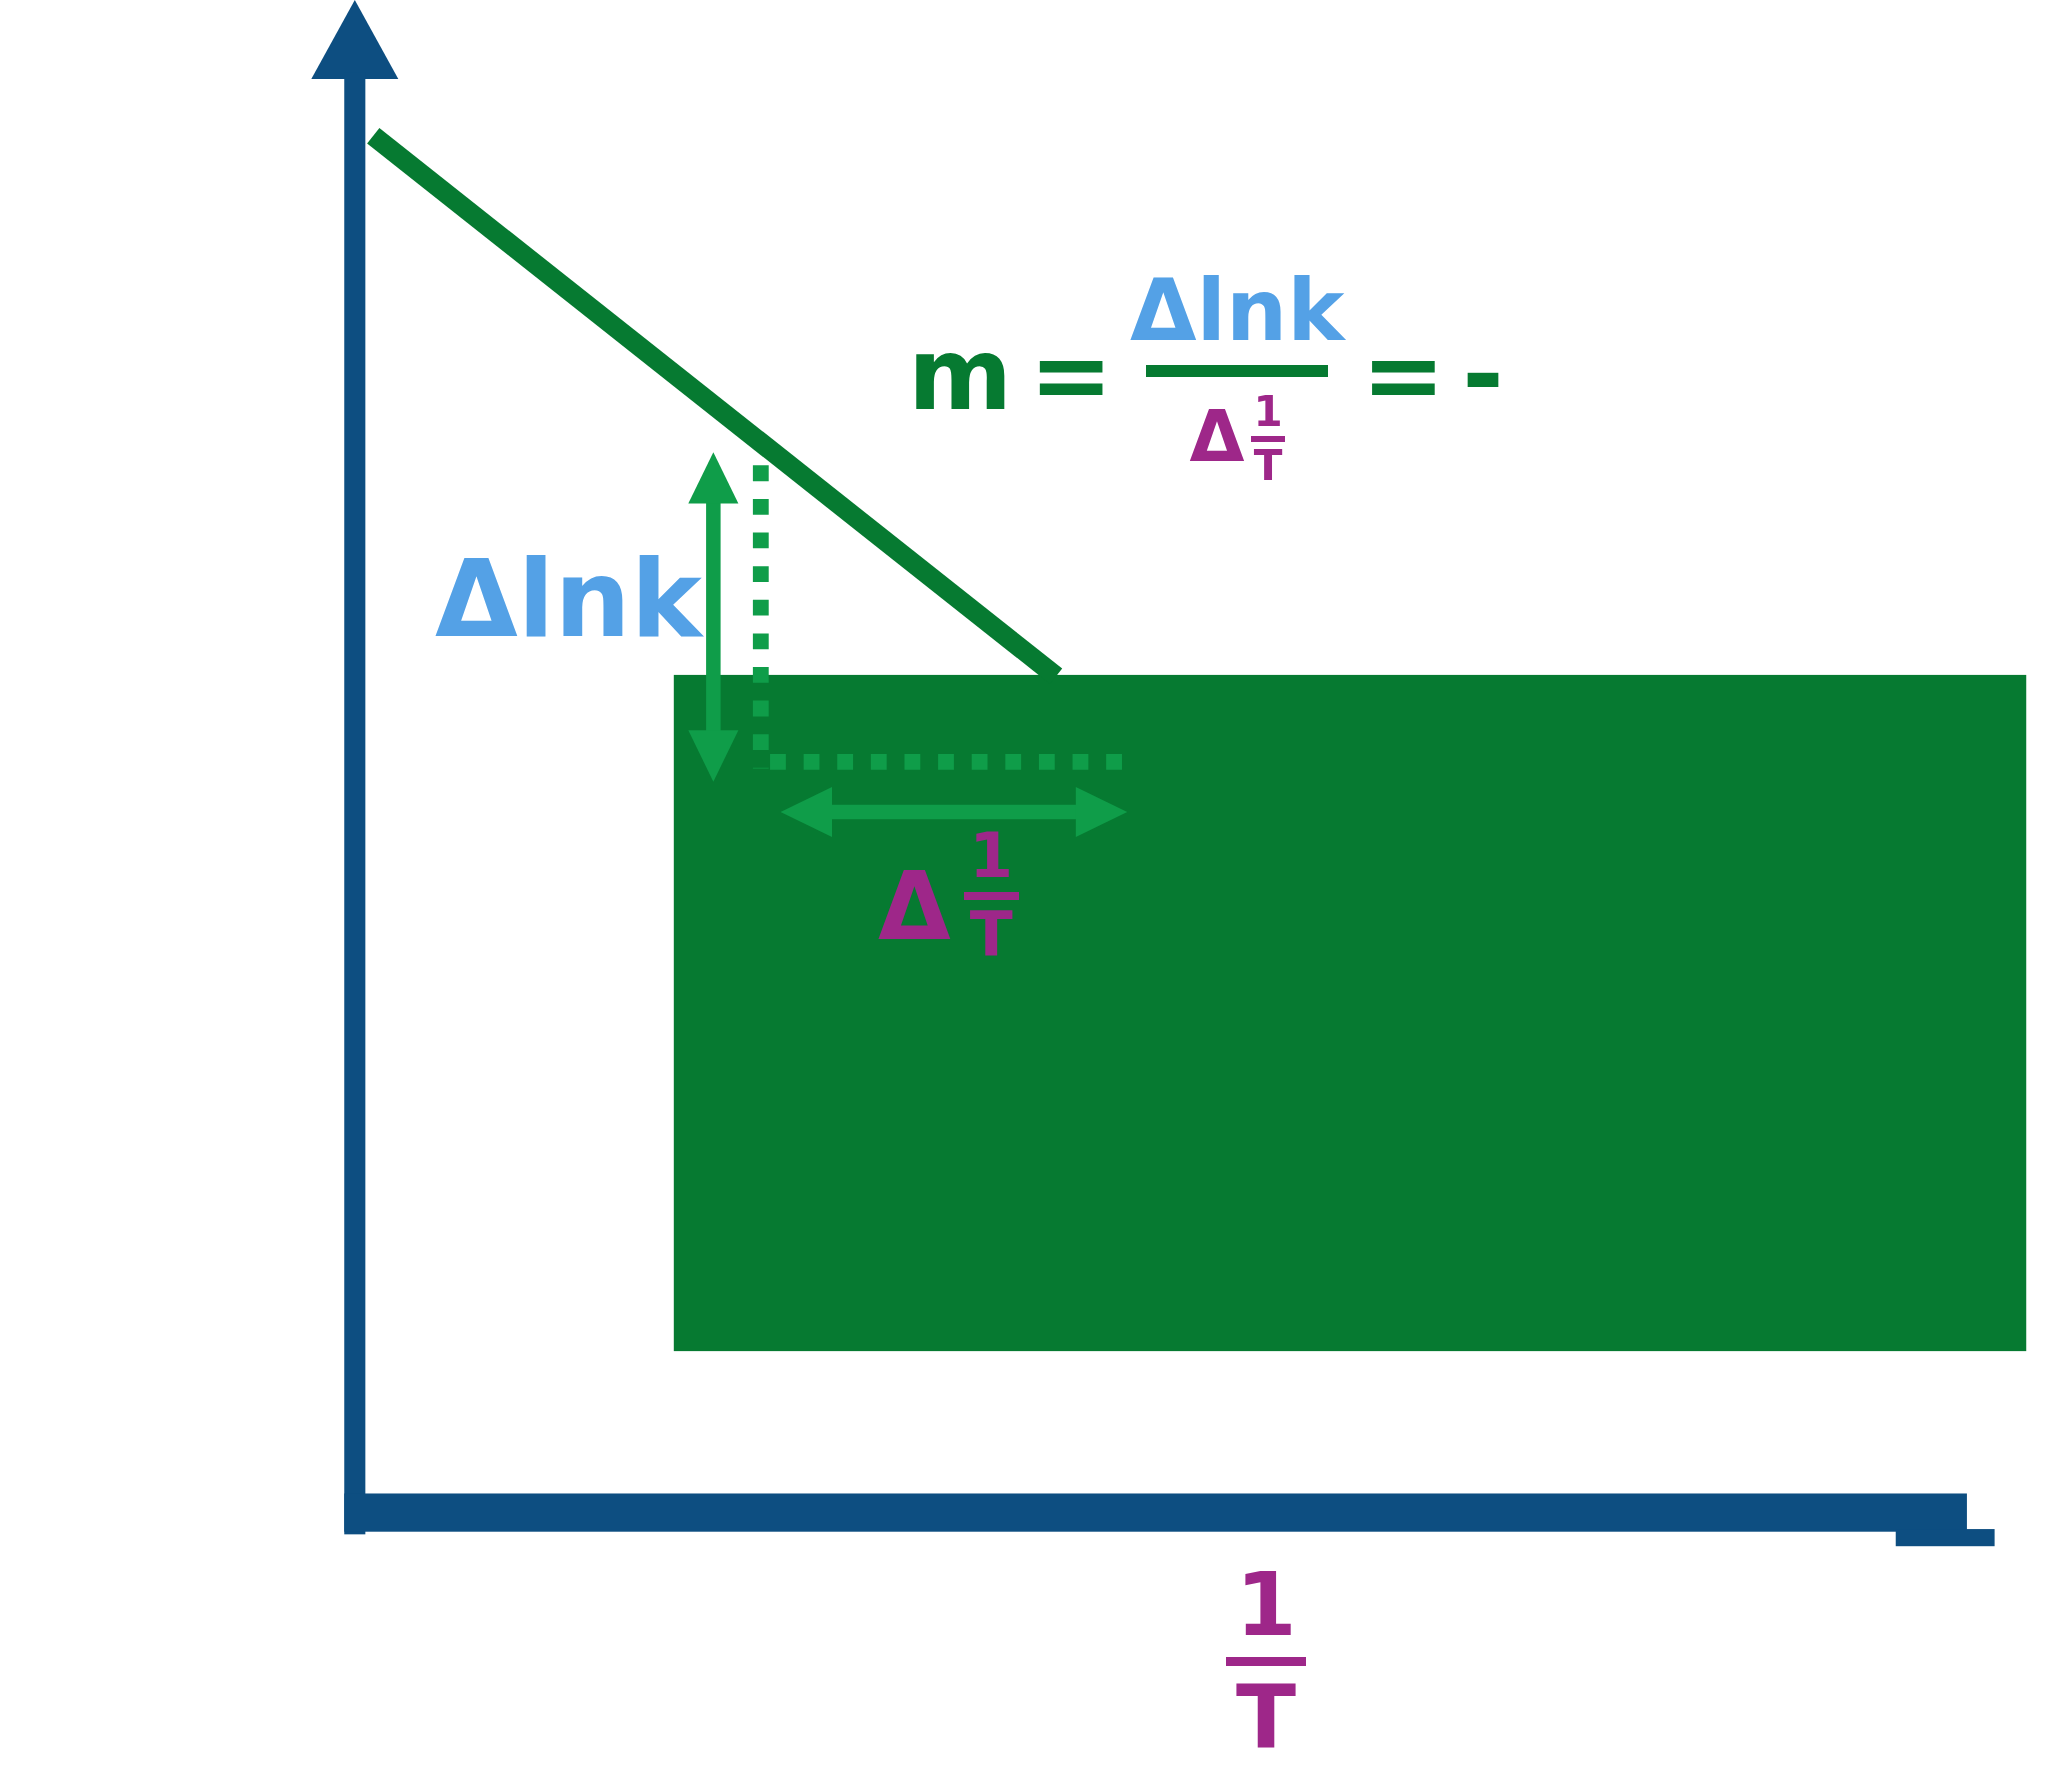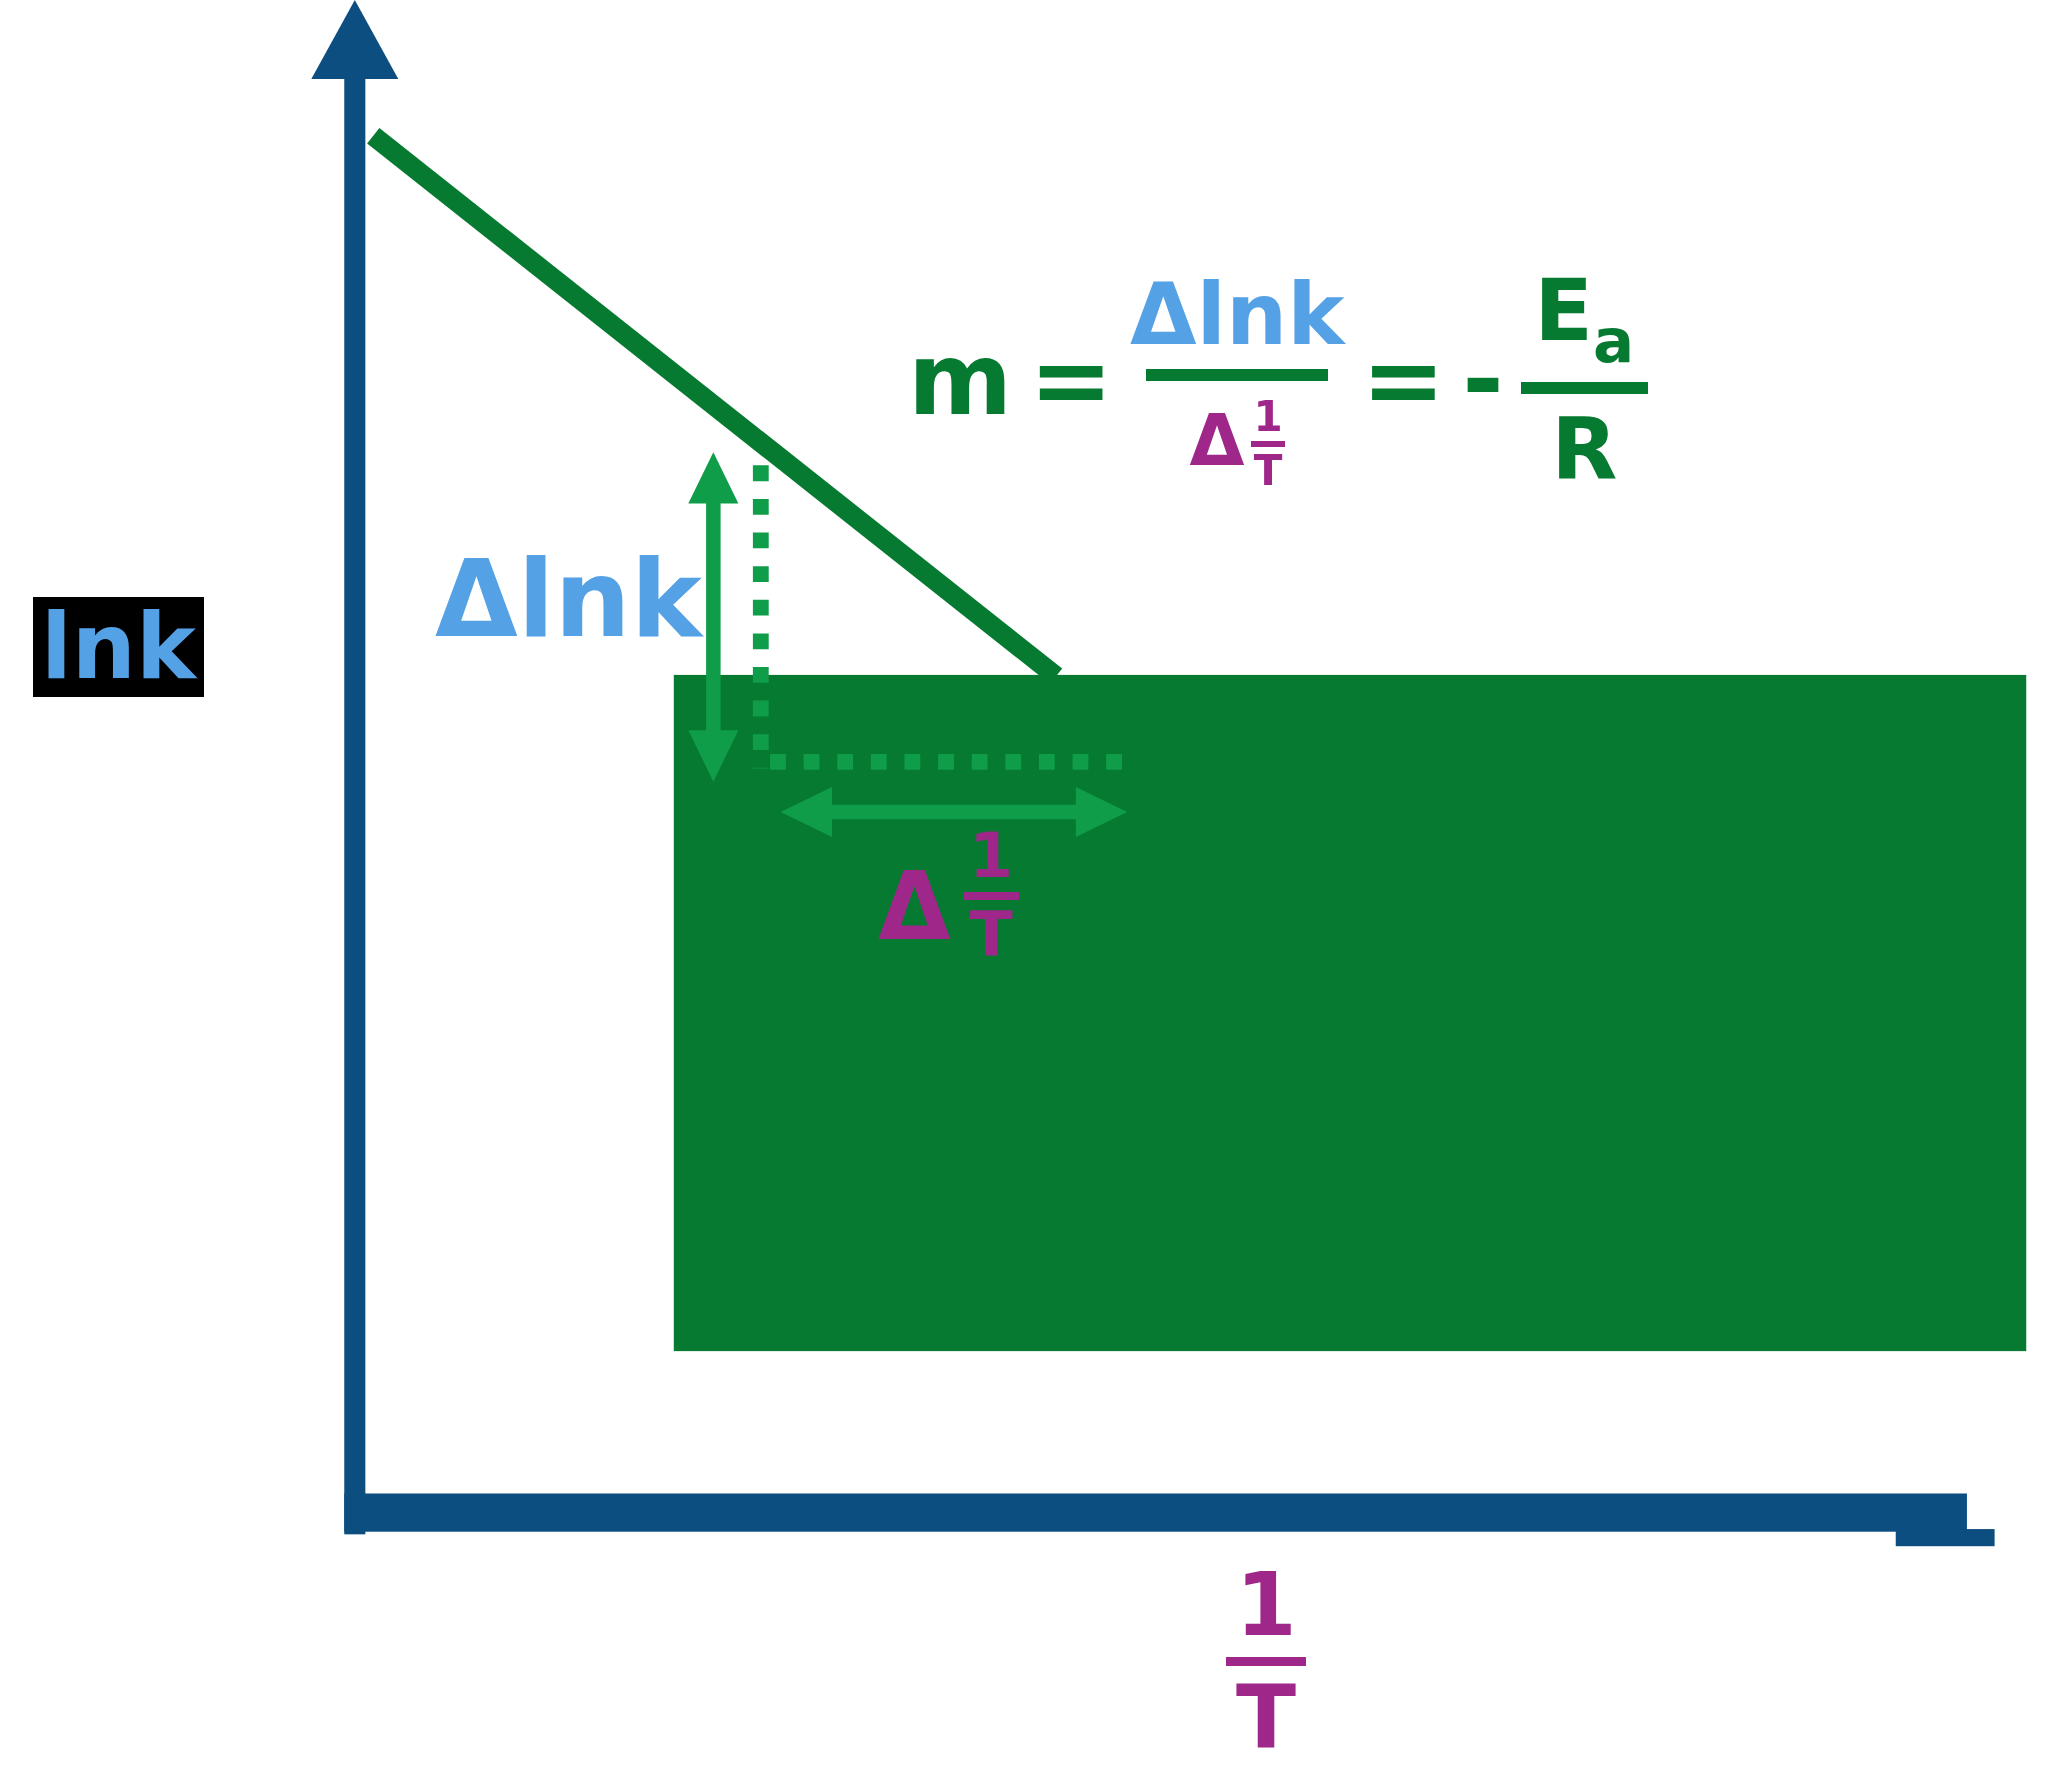--- a/index.html
+++ b/index.html
@@ -110,21 +110,20 @@
 
     <line x1="1082" y1="752" x2="1082" y2="1122" stroke-width="22" stroke="#0f9d49"></line>
     <polygon points="1082,686 1044,764 1120,764" fill="#0f9d49"></polygon>
     <polygon points="1082,1186 1044,1108 1120,1108" fill="#0f9d49"></polygon>
 
     <line x1="1252" y1="1232" x2="1642" y2="1232" stroke-width="22" stroke="#0f9d49"></line>
     <polygon points="1184,1232 1262,1194 1262,1270" fill="#0f9d49"></polygon>
     <polygon points="1710,1232 1632,1194 1632,1270" fill="#0f9d49"></polygon>
   </svg>
 
-  <div class="y-label">lnk</div>
 
   <div class="rise-label">Δlnk</div>
 
   <div class="run-label">
     <span class="delta">Δ</span>
     <span class="frac-small">
       <span>1</span>
       <span class="bar"></span>
       <span>T</span>
     </span>
@@ -143,25 +142,20 @@
           <span>1</span>
           <span class="bar2"></span>
           <span>T</span>
         </span>
       </span>
     </span>
 
     <span>=</span>
     <span>-</span>
 
-    <span class="eq-frac eq-frac2">
-      <span class="num"><span>E</span><span class="sub-a">a</span></span>
-      <span class="bar"></span>
-      <span class="den">R</span>
-    </span>
   </div>
 
   <div class="x-label">
     <span>1</span>
     <span class="bar"></span>
     <span>T</span>
   </div>
 
 </div>
 

